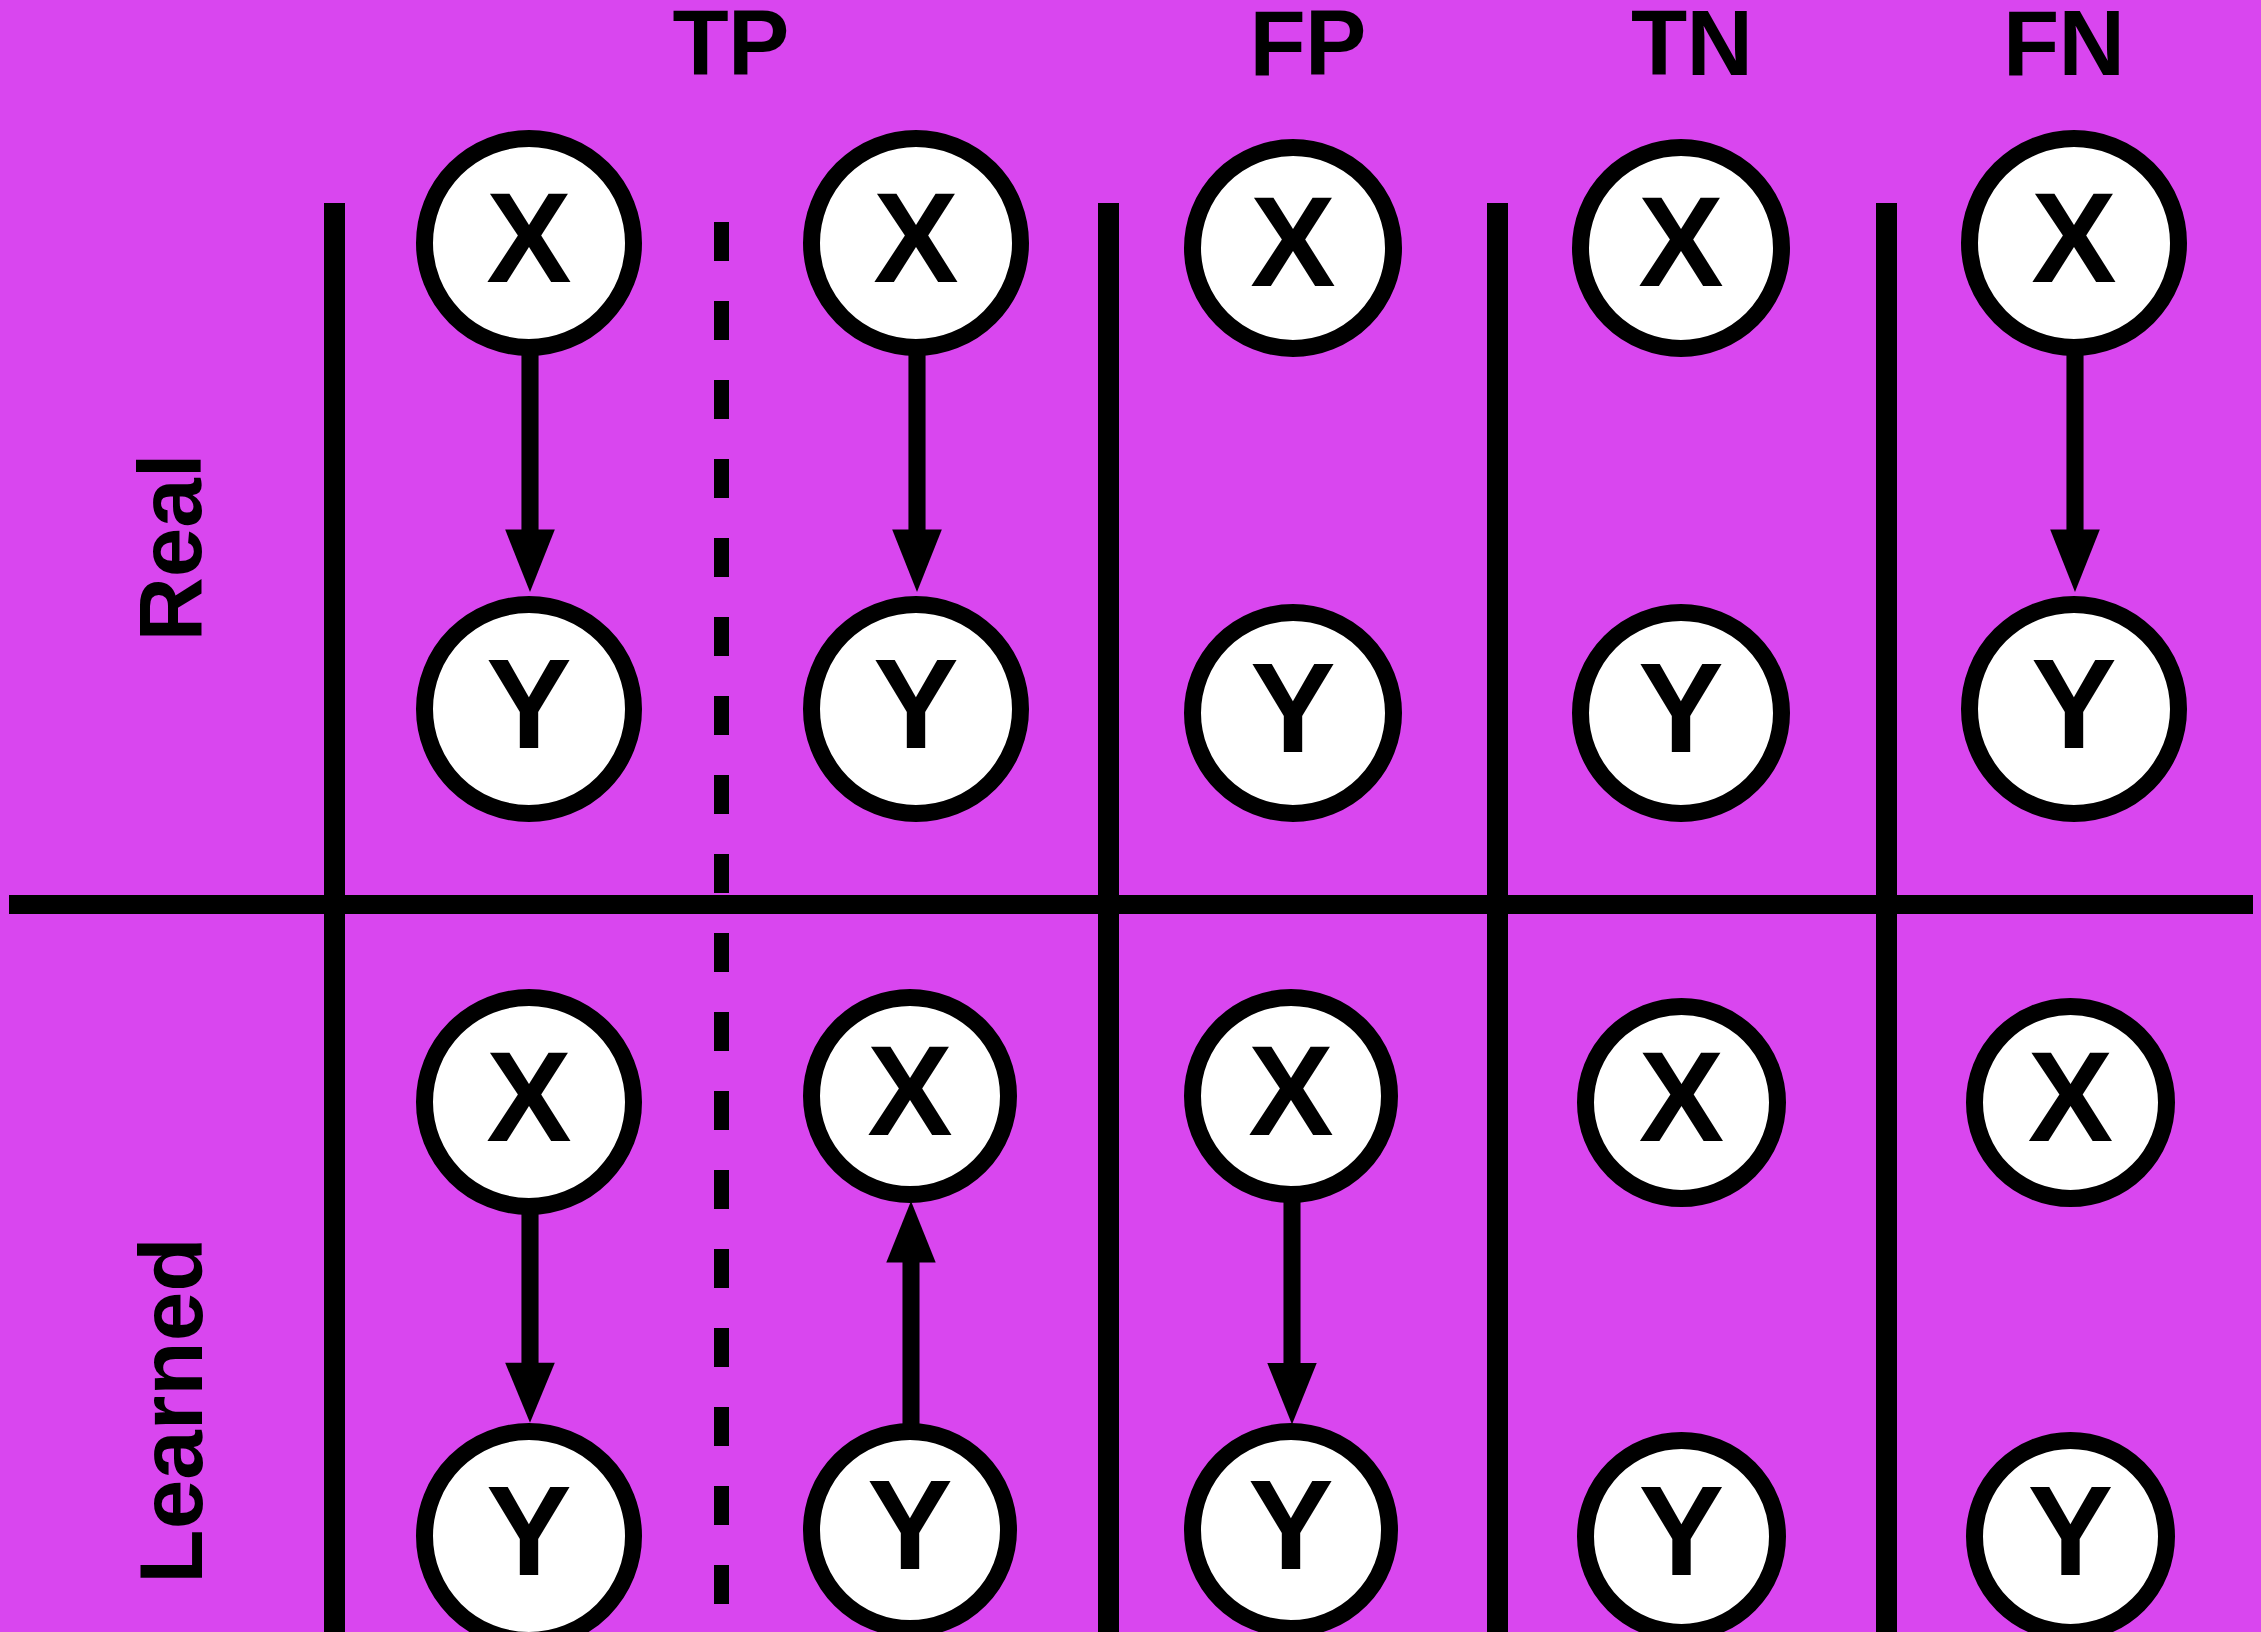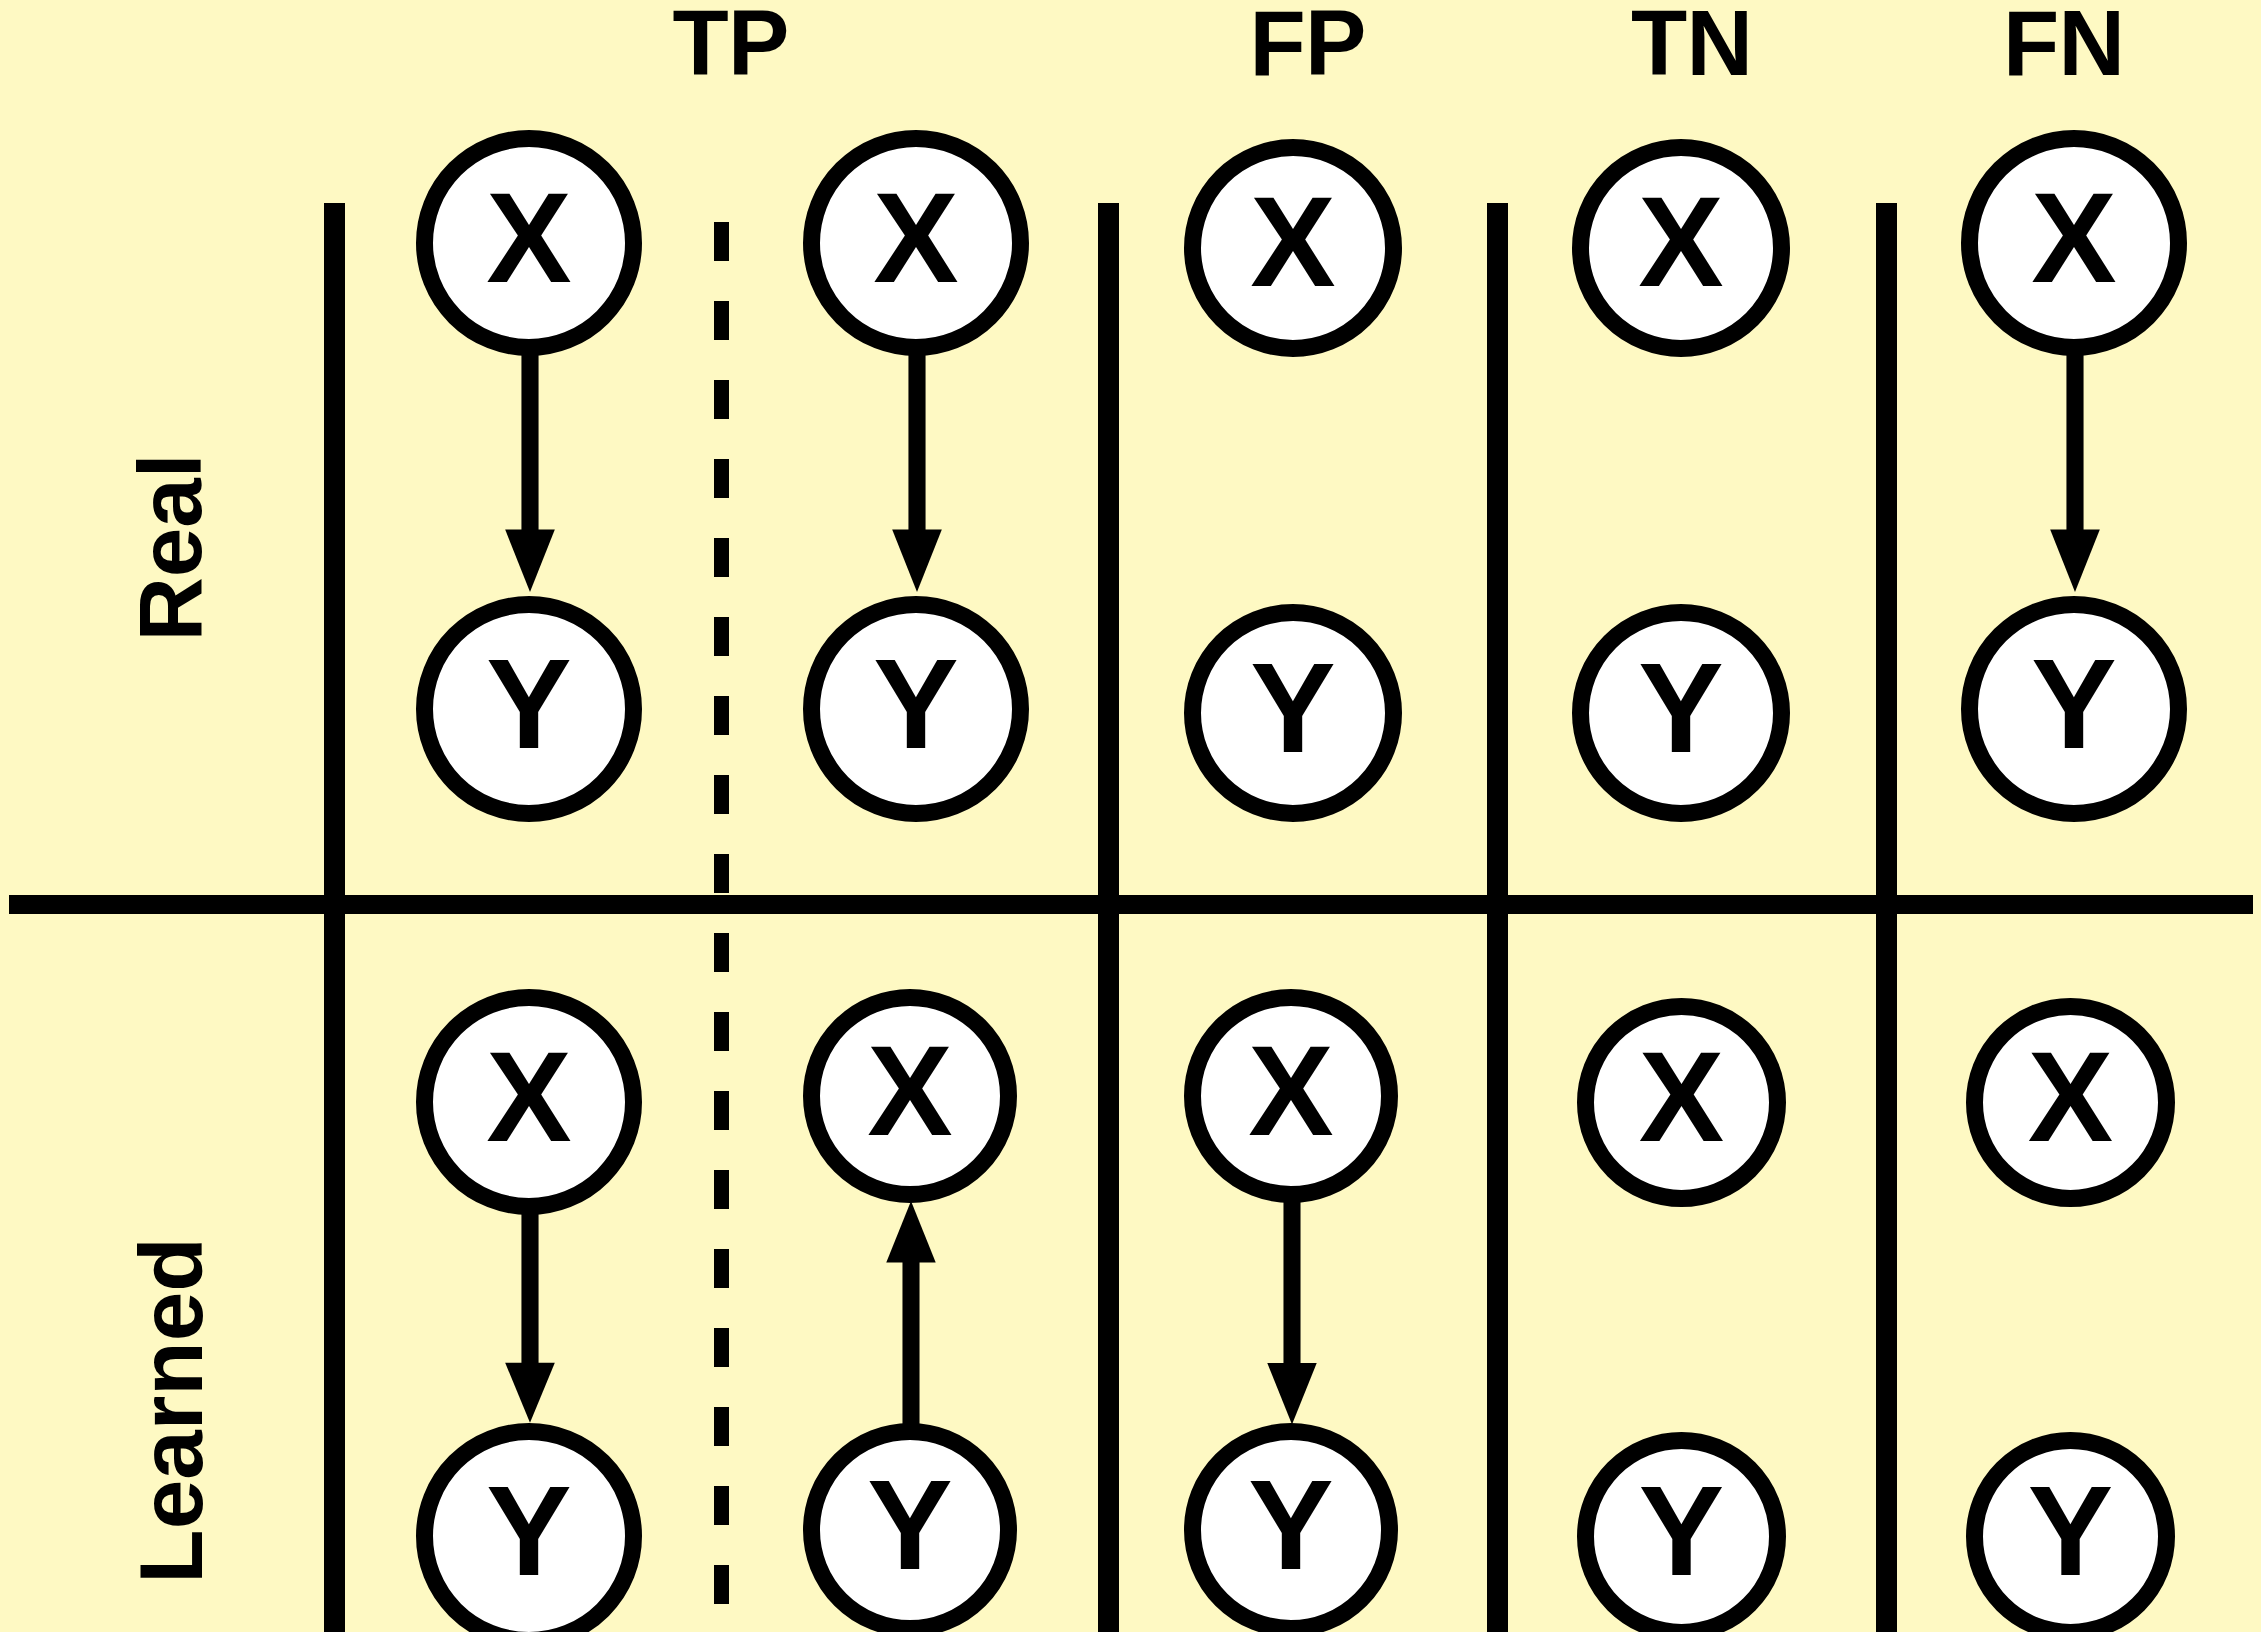--- a/index.html
+++ b/index.html
@@ -5,21 +5,21 @@
 <style>
   html, body {
     margin: 0;
     padding: 0;
     background: #ffffff;
   }
   #stage {
     position: relative;
     width: 2261px;
     height: 1632px;
-    background: #fef9c3;
+    background: #d946ef;
     font-family: "Liberation Sans", sans-serif;
     overflow: hidden;
   }
 
   
   .col-header {
     position: absolute;
     top: -3.4px;
     font-size: 92px;
     font-weight: bold;

